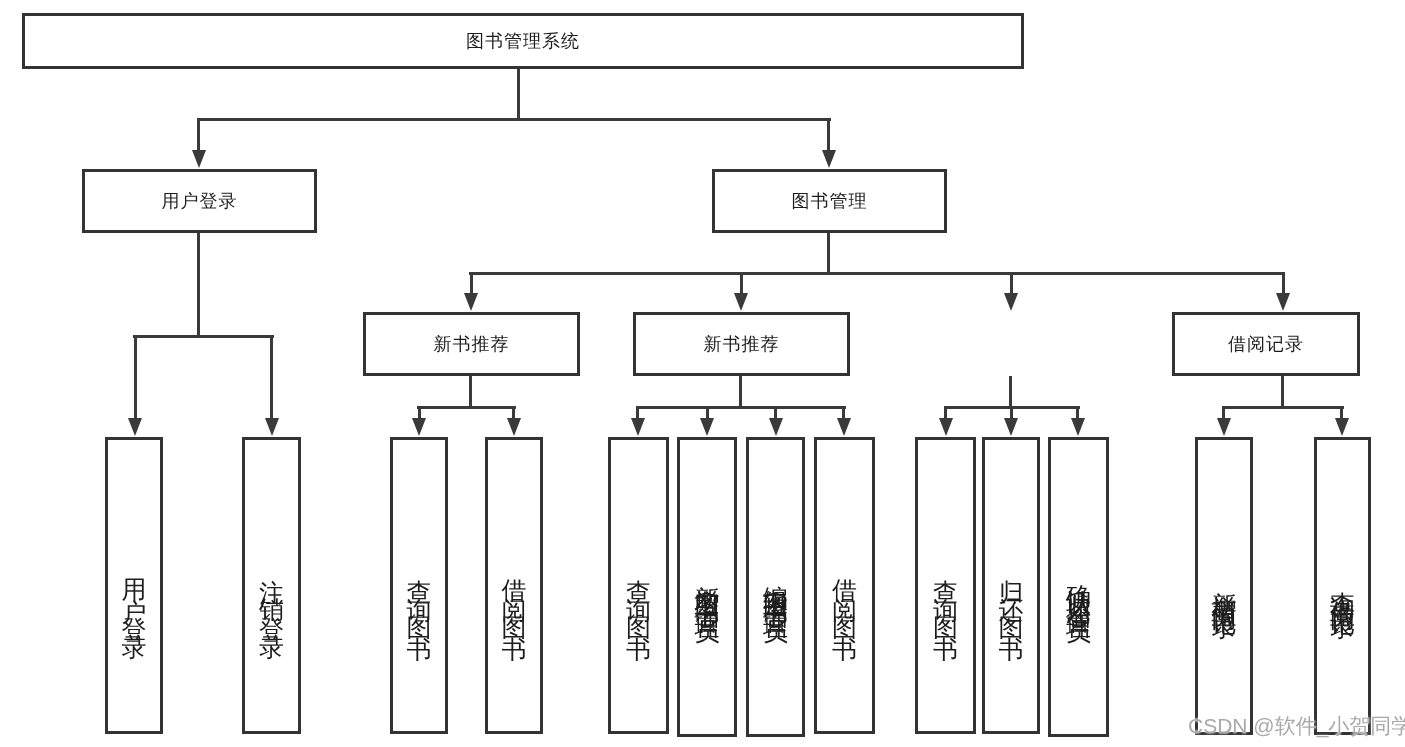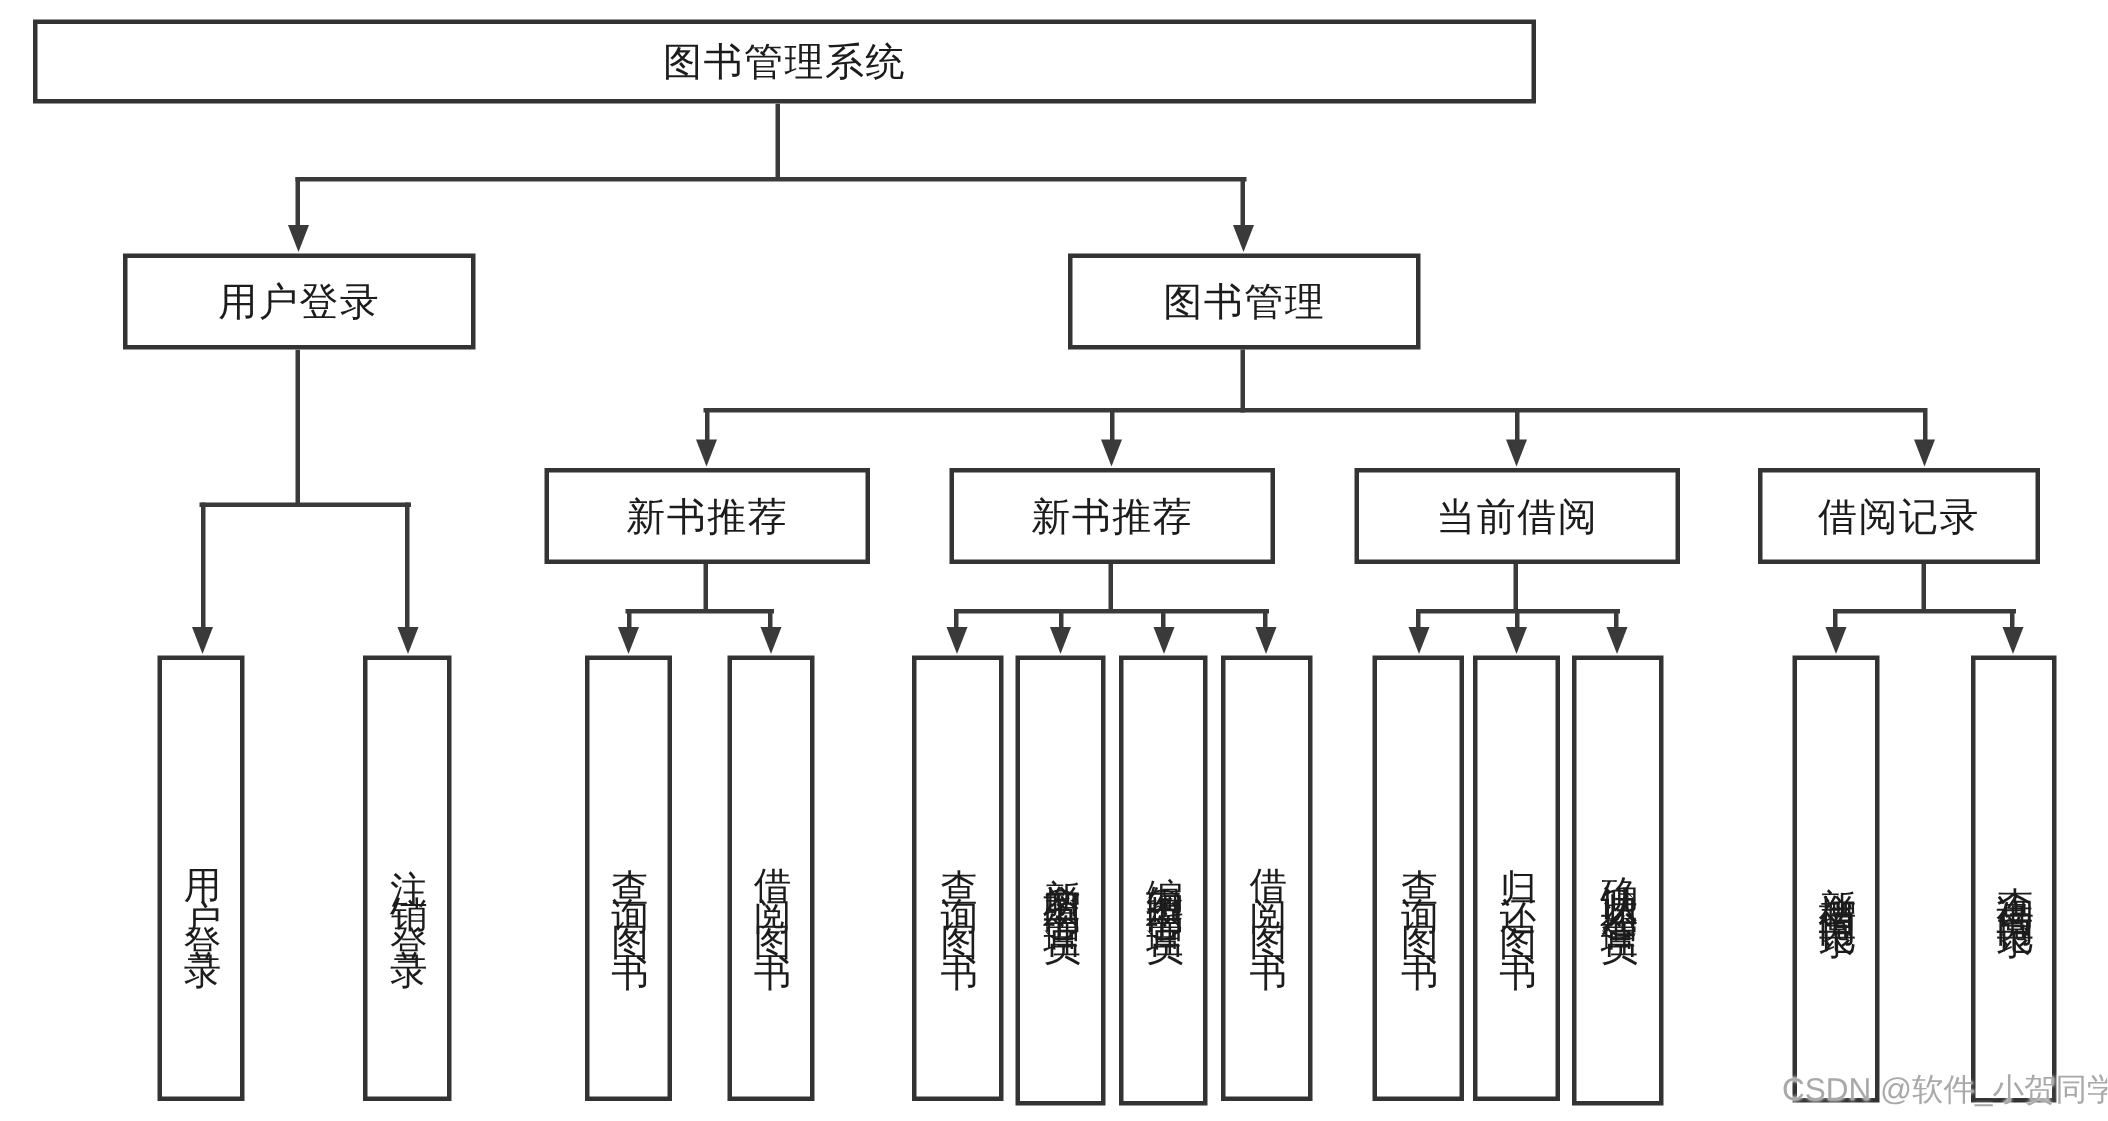--- a/index.html
+++ b/index.html
@@ -1,21 +1,21 @@
 <!DOCTYPE html>
 <html><head>
 <meta charset="utf-8">
 <style>
   html,body{margin:0;padding:0;background:#ffffff;}
   .canvas{position:relative;width:1405px;height:747px;background:#ffffff;overflow:hidden;
           font-family:"Liberation Sans","DejaVu Sans",sans-serif;}
   
   .box{position:absolute;background:#ffffff;border:3px solid #333333;box-sizing:border-box;
        display:flex;align-items:center;justify-content:center;color:#1c1c1c;}
-  .box.h{font-size:26px;letter-spacing:1px;white-space:nowrap;}
+  .box.h{font-size:18px;letter-spacing:1px;white-space:nowrap;}
   .box.v span{writing-mode:vertical-rl;text-orientation:mixed;font-size:25px;line-height:1;}
   .v-short span{letter-spacing:19px;}
   .v-short{padding-top:22px;}
   .v-long span{letter-spacing:5px;}
   
   .vl{position:absolute;width:3px;background:#3a3a3a;}
   .hl{position:absolute;height:3px;background:#3a3a3a;}
   .ah{position:absolute;width:0;height:0;border-left:7px solid transparent;
       border-right:7px solid transparent;border-top:18px solid #3a3a3a;}
   .watermark{position:absolute;left:1188px;top:712px;font-size:21px;color:#a9a9a9;
@@ -95,23 +95,20 @@
   <div class="box h" style="left:712px;top:169px;width:235px;height:64px;justify-content:center;">
     <span>图书管理</span>
   </div>
 
   <div class="box h" style="left:363px;top:312px;width:217px;height:64px;">
     <span>新书推荐</span>
   </div>
   <div class="box h" style="left:633px;top:312px;width:217px;height:64px;">
     <span>新书推荐</span>
   </div>
-  <div class="box h" style="left:903px;top:312px;width:217px;height:64px;">
-    <span>当前借阅</span>
-  </div>
   <div class="box h" style="left:1172px;top:312px;width:188px;height:64px;">
     <span>借阅记录</span>
   </div>
 
   <div class="box v v-short" style="left:105px;top:437px;width:58px;height:297px;">
     <span>用户登录</span>
   </div>
   <div class="box v v-short" style="left:242px;top:437px;width:59px;height:297px;">
     <span>注销登录</span>
   </div>

